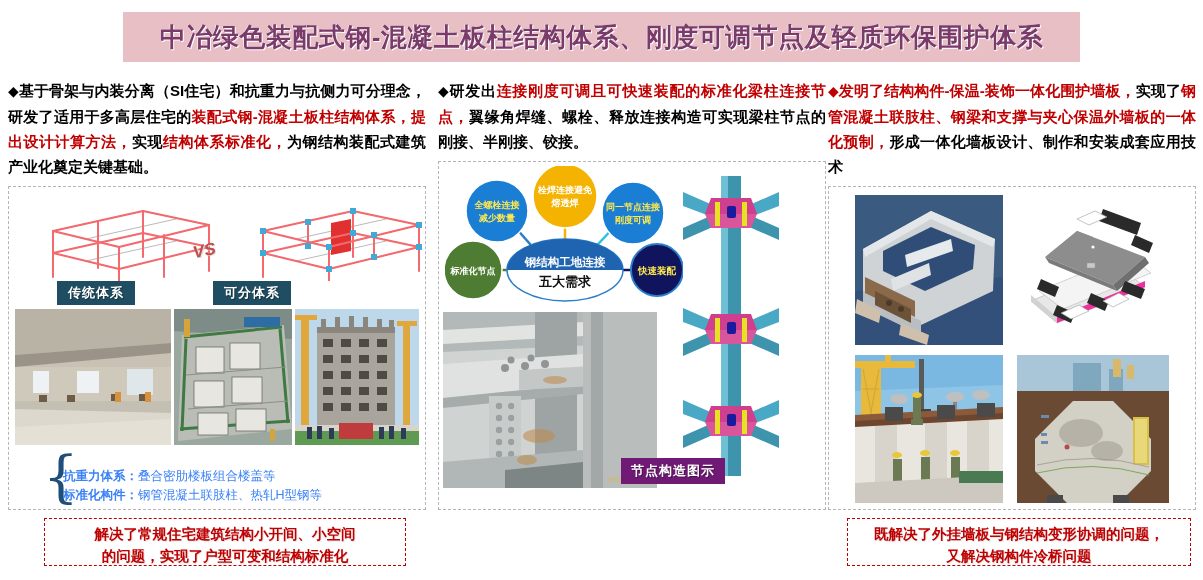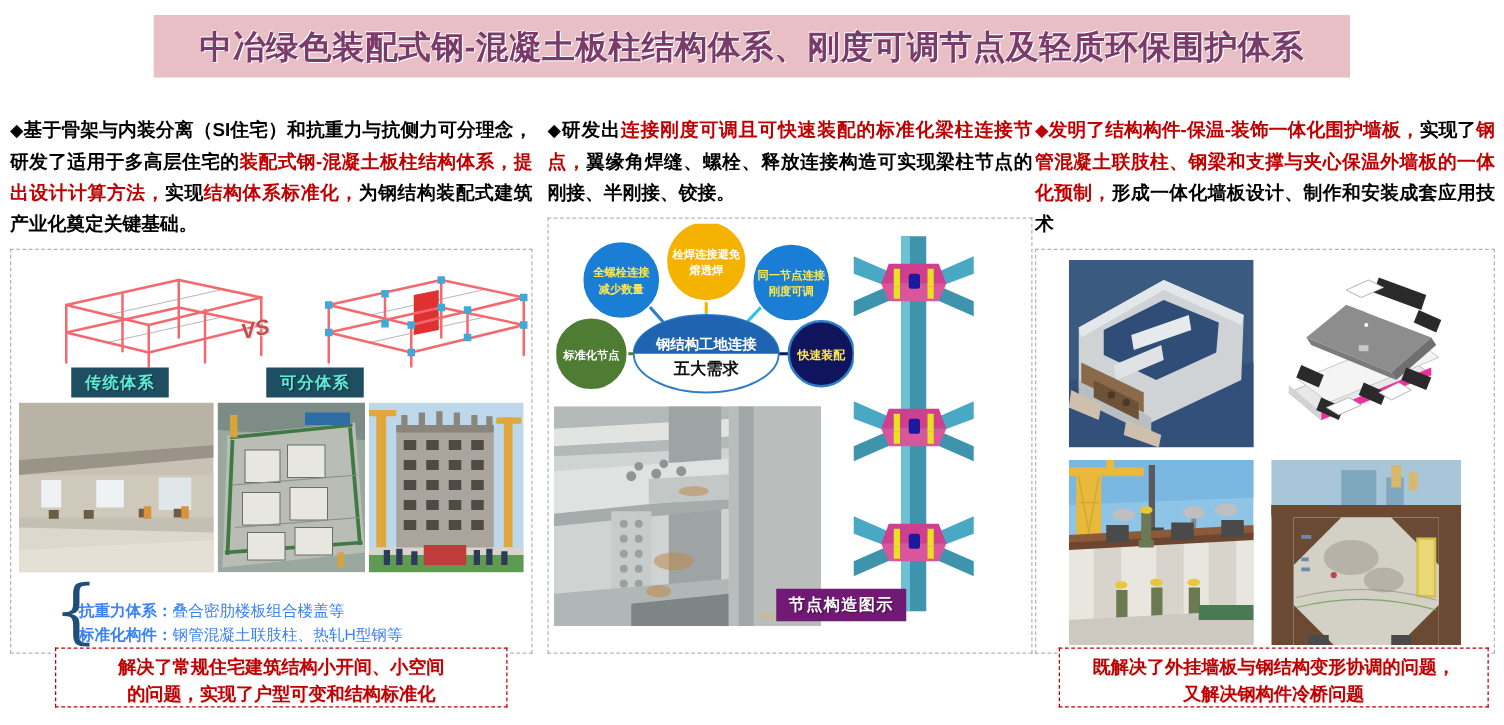--- a/index.html
+++ b/index.html
@@ -18,21 +18,21 @@
     background:#e7bfc4;
     display:flex;align-items:center;justify-content:center;
   }
   .title-text{
     font-size:26px;font-weight:bold;color:#7a3b6a;letter-spacing:.5px;
     text-shadow:1px 1px 0 #ffffff, -0.5px -0.5px 0 #ffffff;
     white-space:nowrap;
   }
 
   
-  .col{position:absolute;top:92px;}
+  .col{position:absolute;top:78px;}
   .col-left{left:8px;width:418px;}
   .col-mid{left:438px;width:388px;}
   .col-right{left:828px;width:368px;}
 
   .bullet{
     font-size:15px;line-height:25px;color:#000;font-weight:bold;
     text-align:justify;
   }
   .bullet .dia{font-size:14px;}
   .red{color:#c00000;}
@@ -49,21 +49,21 @@
   
   .frames{position:relative;height:88px;}
   .frame-svg{position:absolute;top:2px;}
   .vs{
     position:absolute;left:178px;top:48px;
     font-size:17px;font-weight:bold;font-style:italic;color:#c0504d;
     text-shadow:1px 1px 1px #ddd;
     transform:rotate(-12deg);
   }
   .navy-label{
-    background:#1f4e62;color:#5eead4;font-size:13px;font-weight:bold;
+    background:#1f4e62;color:#ffffff;font-size:13px;font-weight:bold;
     padding:3px 11px;display:inline-block;letter-spacing:1px;
     text-shadow:1px 1px 1px rgba(0,0,0,.4);
   }
   .lbl-row{position:relative;height:24px;}
   .lbl-a{position:absolute;left:42px;top:0;}
   .lbl-b{position:absolute;left:198px;top:0;text-align:center;}
 
   .photo-row{display:flex;gap:3px;margin-top:4px;height:136px;}
   .photo{position:relative;overflow:hidden;}
 

